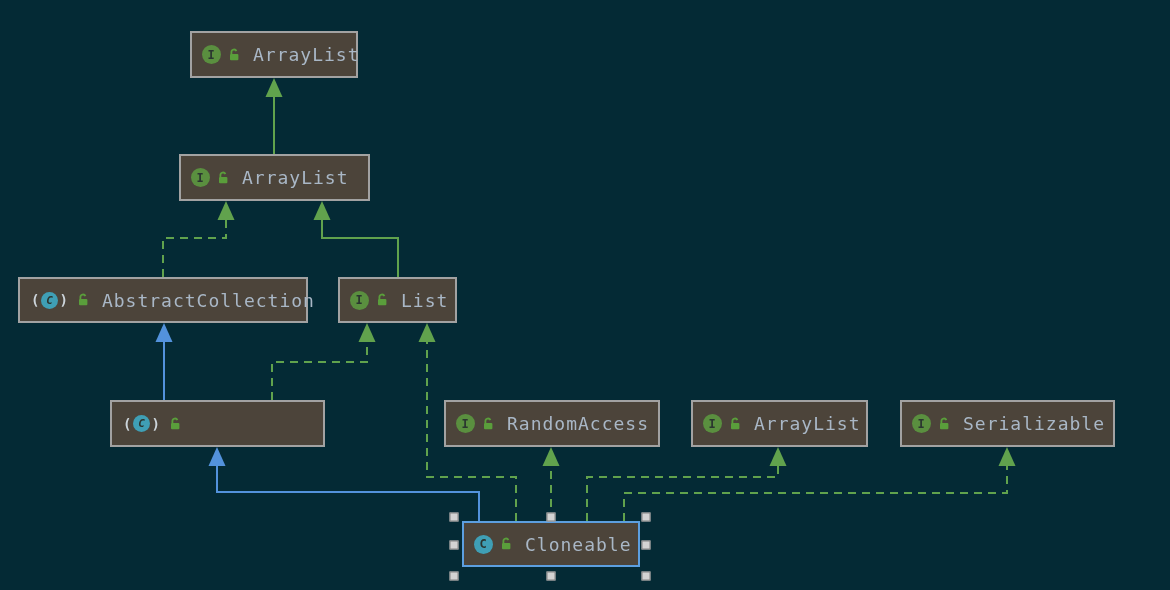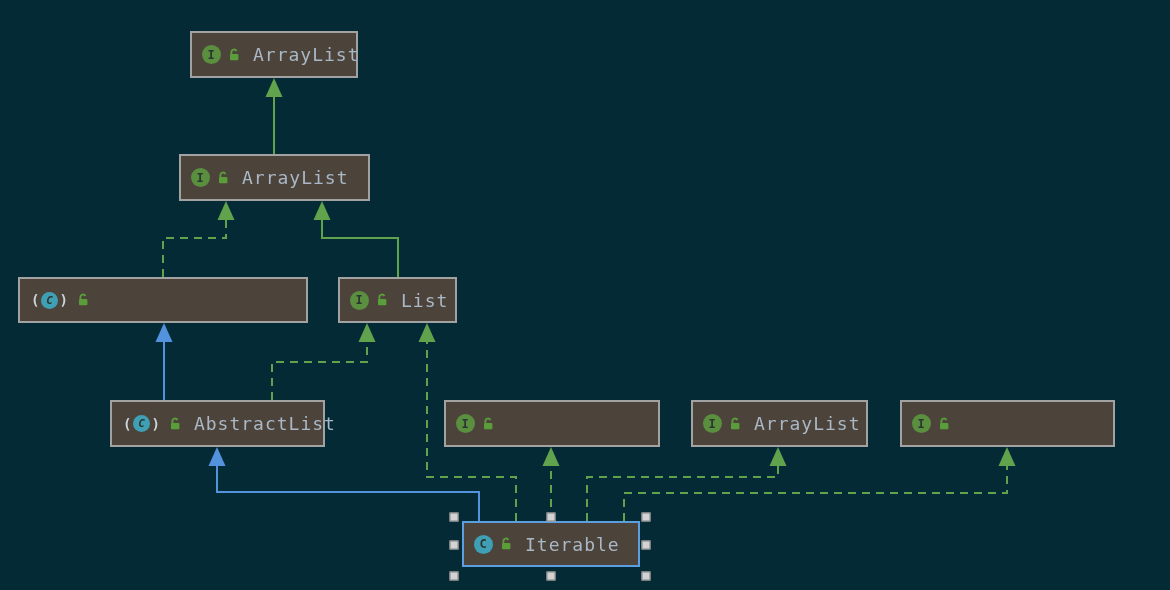--- a/index.html
+++ b/index.html
@@ -91,20 +91,21 @@
       <span class="paren">(</span>
           <span class="icon-circle" style="background:#3f9fb5; color:#2b3630;">C</span>
           <span class="paren">)</span>
     </span>
     <span class="lock-icon">
           <svg width="14" height="14" viewBox="0 0 14 14">
   <path d="M4.4 6.2 L4.4 4.2 A2.6 2.6 0 0 1 9.4 3.1" fill="none" stroke="#5a9e3b" stroke-width="1.8"></path>
   <rect x="3" y="6" width="8.4" height="6.2" rx="1" fill="#5a9e3b"></rect>
 </svg>
         </span>
+    <span class="label">AbstractCollection</span>
       </div>
       <div class="node" style="left: 338px; top: 277px; width: 119px; height: 46px;">
     <span class="icon-wrap">
       <span class="icon-circle" style="background:#5a8f3f; color:#2b3630;">I</span>
     </span>
     <span class="lock-icon">
           <svg width="14" height="14" viewBox="0 0 14 14">
   <path d="M4.4 6.2 L4.4 4.2 A2.6 2.6 0 0 1 9.4 3.1" fill="none" stroke="#5a9e3b" stroke-width="1.8"></path>
   <rect x="3" y="6" width="8.4" height="6.2" rx="1" fill="#5a9e3b"></rect>
 </svg>
@@ -116,32 +117,32 @@
       <span class="paren">(</span>
           <span class="icon-circle" style="background:#3f9fb5; color:#2b3630;">C</span>
           <span class="paren">)</span>
     </span>
     <span class="lock-icon">
           <svg width="14" height="14" viewBox="0 0 14 14">
   <path d="M4.4 6.2 L4.4 4.2 A2.6 2.6 0 0 1 9.4 3.1" fill="none" stroke="#5a9e3b" stroke-width="1.8"></path>
   <rect x="3" y="6" width="8.4" height="6.2" rx="1" fill="#5a9e3b"></rect>
 </svg>
         </span>
-    <span class="label">AbstractList</span>
       </div>
       <div class="node" style="left: 444px; top: 400px; width: 216px; height: 47px;">
     <span class="icon-wrap">
       <span class="icon-circle" style="background:#5a8f3f; color:#2b3630;">I</span>
     </span>
     <span class="lock-icon">
           <svg width="14" height="14" viewBox="0 0 14 14">
   <path d="M4.4 6.2 L4.4 4.2 A2.6 2.6 0 0 1 9.4 3.1" fill="none" stroke="#5a9e3b" stroke-width="1.8"></path>
   <rect x="3" y="6" width="8.4" height="6.2" rx="1" fill="#5a9e3b"></rect>
 </svg>
         </span>
+    <span class="label">RandomAccess</span>
       </div>
       <div class="node" style="left: 691px; top: 400px; width: 177px; height: 47px;">
     <span class="icon-wrap">
       <span class="icon-circle" style="background:#5a8f3f; color:#2b3630;">I</span>
     </span>
     <span class="lock-icon">
           <svg width="14" height="14" viewBox="0 0 14 14">
   <path d="M4.4 6.2 L4.4 4.2 A2.6 2.6 0 0 1 9.4 3.1" fill="none" stroke="#5a9e3b" stroke-width="1.8"></path>
   <rect x="3" y="6" width="8.4" height="6.2" rx="1" fill="#5a9e3b"></rect>
 </svg>
@@ -151,32 +152,33 @@
       <div class="node" style="left: 900px; top: 400px; width: 215px; height: 47px;">
     <span class="icon-wrap">
       <span class="icon-circle" style="background:#5a8f3f; color:#2b3630;">I</span>
     </span>
     <span class="lock-icon">
           <svg width="14" height="14" viewBox="0 0 14 14">
   <path d="M4.4 6.2 L4.4 4.2 A2.6 2.6 0 0 1 9.4 3.1" fill="none" stroke="#5a9e3b" stroke-width="1.8"></path>
   <rect x="3" y="6" width="8.4" height="6.2" rx="1" fill="#5a9e3b"></rect>
 </svg>
         </span>
+    <span class="label">Serializable</span>
       </div>
       <div class="node selected" style="left: 462px; top: 521px; width: 178px; height: 46px;">
     <span class="icon-wrap">
       <span class="icon-circle" style="background:#3f9fb5; color:#2b3630;">C</span>
     </span>
     <span class="lock-icon">
           <svg width="14" height="14" viewBox="0 0 14 14">
   <path d="M4.4 6.2 L4.4 4.2 A2.6 2.6 0 0 1 9.4 3.1" fill="none" stroke="#5a9e3b" stroke-width="1.8"></path>
   <rect x="3" y="6" width="8.4" height="6.2" rx="1" fill="#5a9e3b"></rect>
 </svg>
         </span>
-    <span class="label">Iterable</span>
+    <span class="label">Cloneable</span>
       </div>
       <div class="handle" style="left: 454px; top: 517px;"></div>
       <div class="handle" style="left: 551px; top: 517px;"></div>
       <div class="handle" style="left: 646px; top: 517px;"></div>
       <div class="handle" style="left: 454px; top: 545px;"></div>
       <div class="handle" style="left: 646px; top: 545px;"></div>
       <div class="handle" style="left: 454px; top: 576px;"></div>
       <div class="handle" style="left: 551px; top: 576px;"></div>
       <div class="handle" style="left: 646px; top: 576px;"></div>
     </div>

